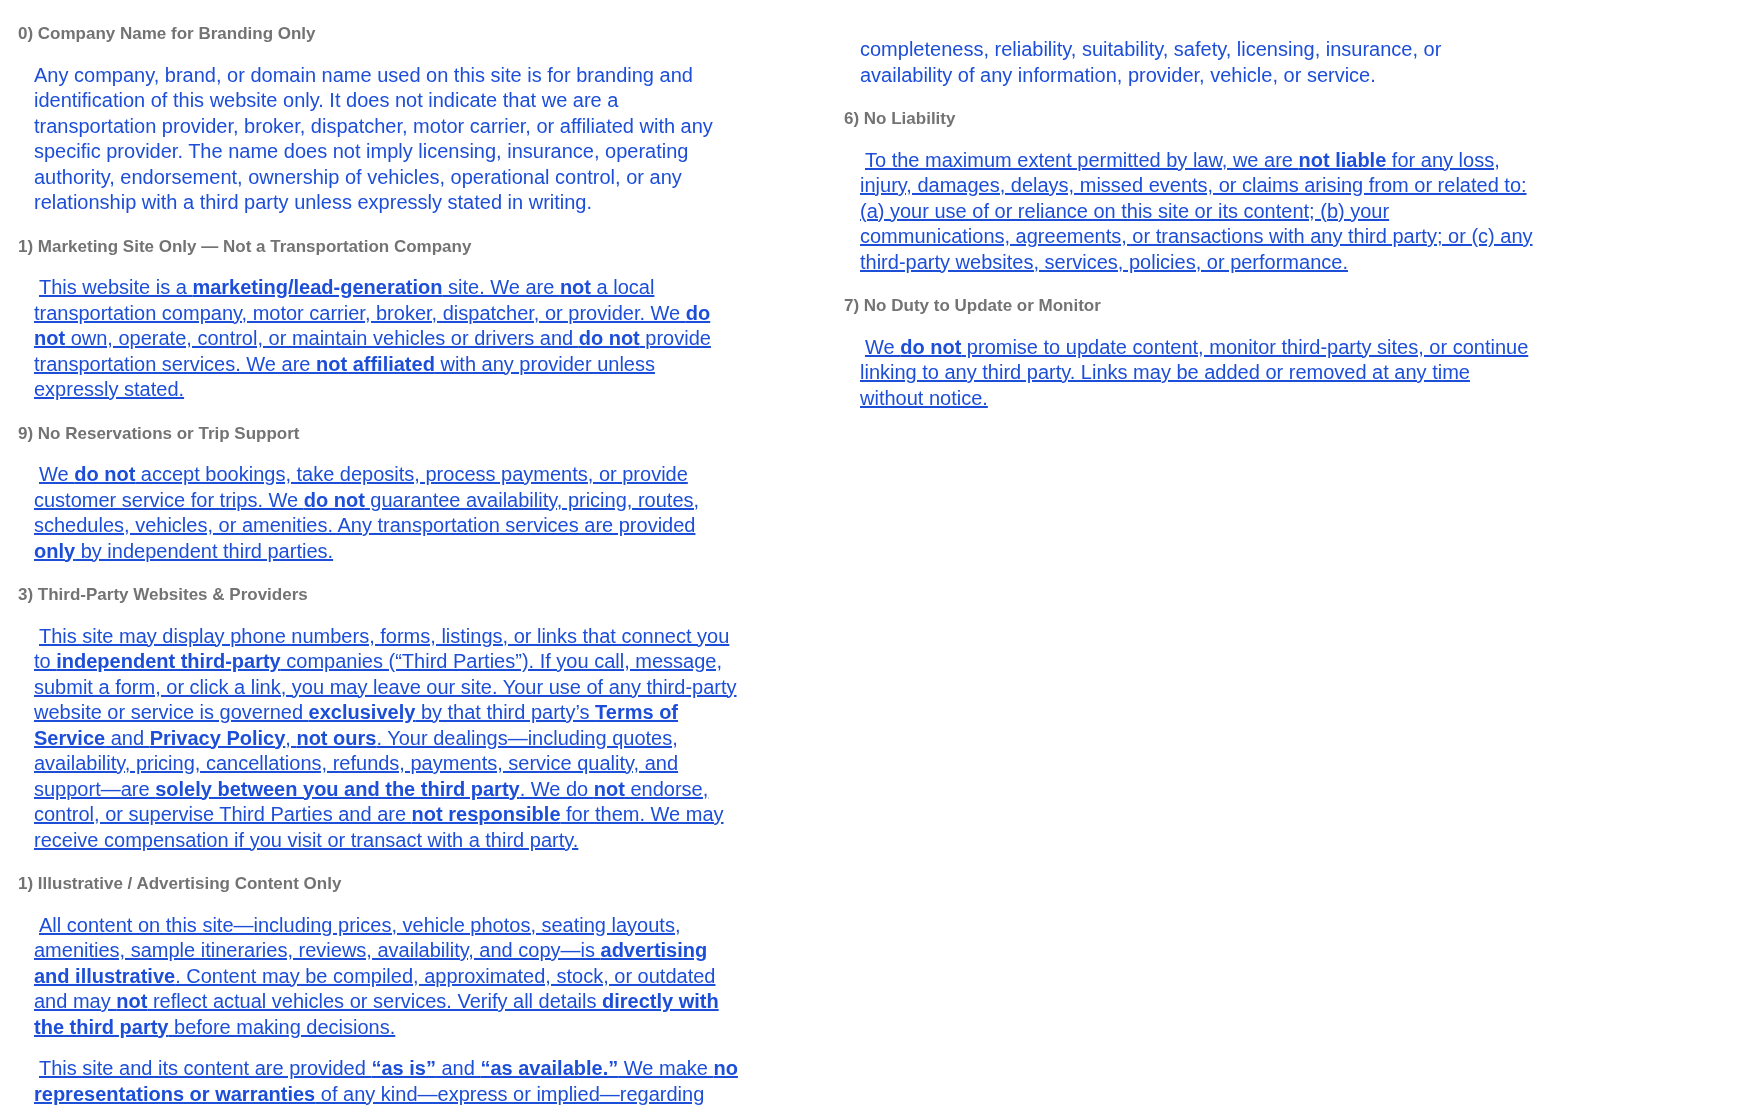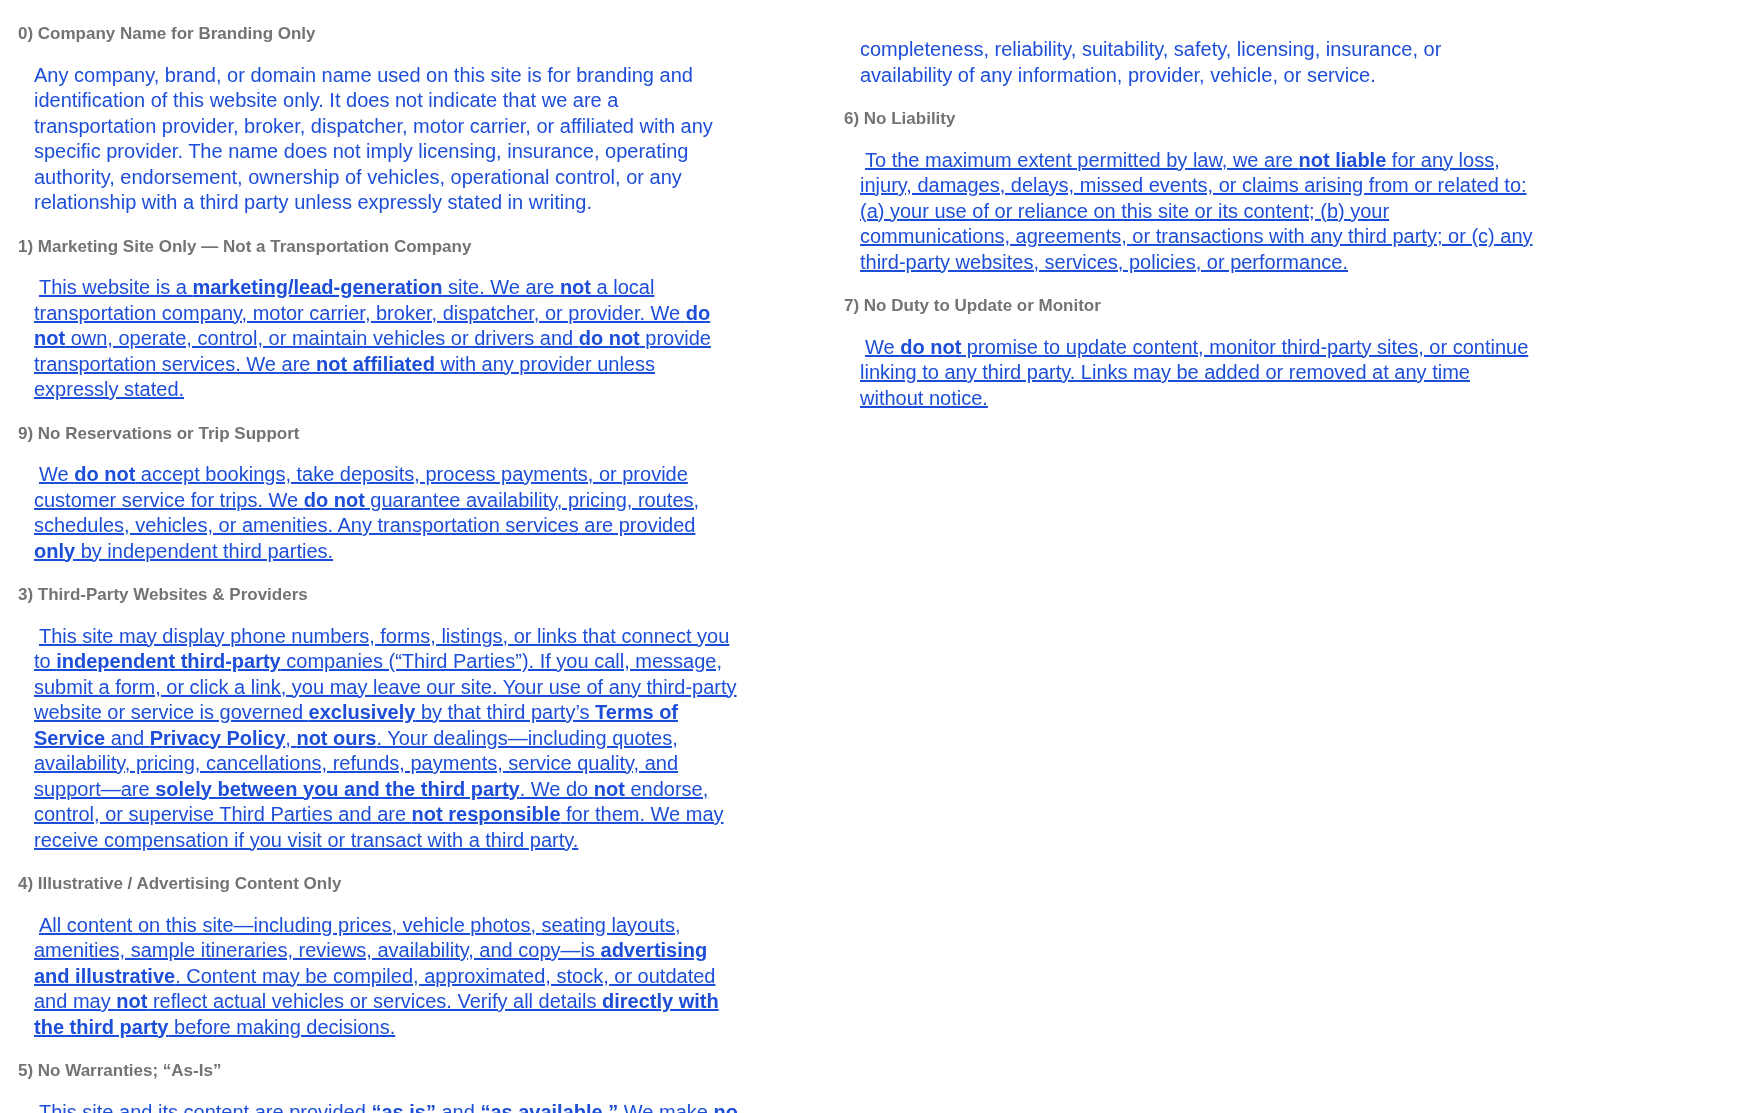--- a/index.html
+++ b/index.html
@@ -73,26 +73,25 @@
       <h3 class="sec-heading">9) No Reservations or Trip Support</h3>
       <p class="sec-body indent"> We <strong>do not</strong> accept bookings, take deposits, process payments, or provide customer service for trips. We <strong>do not</strong> guarantee availability, pricing, routes, schedules, vehicles, or amenities. Any transportation services are provided <strong>only</strong> by independent third parties.</p>
     </div>
 
     <div class="section">
       <h3 class="sec-heading">3) Third-Party Websites &amp; Providers</h3>
       <p class="sec-body indent"> This site may display phone numbers, forms, listings, or links that connect you to <strong>independent third-party</strong> companies (“Third Parties”). If you call, message, submit a form, or click a link, you may leave our site. Your use of any third-party website or service is governed <strong>exclusively</strong> by that third party’s <strong>Terms of Service</strong> and <strong>Privacy Policy</strong>, <strong>not ours</strong>. Your dealings—including quotes, availability, pricing, cancellations, refunds, payments, service quality, and support—are <strong>solely between you and the third party</strong>. We do <strong>not</strong> endorse, control, or supervise Third Parties and are <strong>not responsible</strong> for them. We may receive compensation if you visit or transact with a third party.</p>
     </div>
 
     <div class="section">
-      <h3 class="sec-heading">4) Illustrative / Advertising Content Only</h3>
+      <h3 class="sec-heading">1) Illustrative / Advertising Content Only</h3>
       <p class="sec-body indent"> All content on this site—including prices, vehicle photos, seating layouts, amenities, sample itineraries, reviews, availability, and copy—is <strong>advertising and illustrative</strong>. Content may be compiled, approximated, stock, or outdated and may <strong>not</strong> reflect actual vehicles or services. Verify all details <strong>directly with the third party</strong> before making decisions.</p>
     </div>
 
     <div class="section">
-      <h3 class="sec-heading">5) No Warranties; “As-Is”</h3>
       <p class="sec-body indent"> This site and its content are provided <strong>“as is”</strong> and <strong>“as available.”</strong> We make <strong>no representations or warranties</strong> of any kind—express or implied—regarding accuracy,</p>
     </div>
 
   </div>
 
   <div class="col-gap"></div>
 
   <div class="col-right">
 
     <div class="section">

